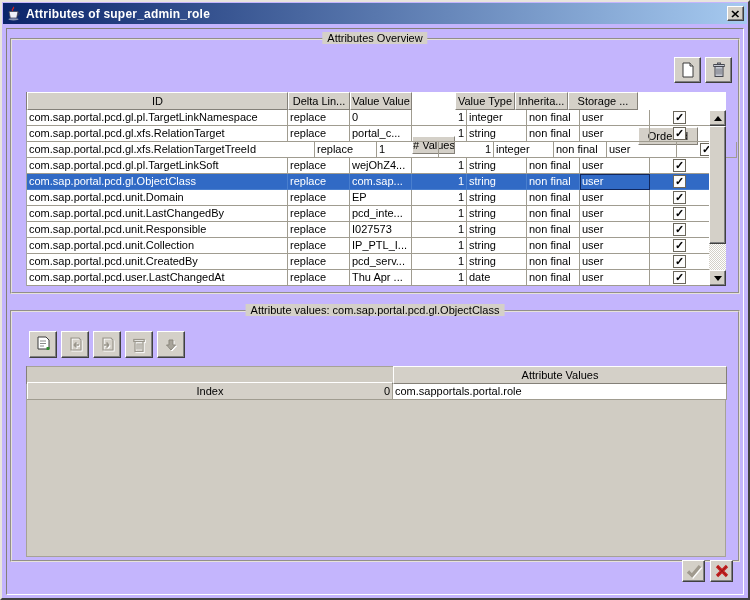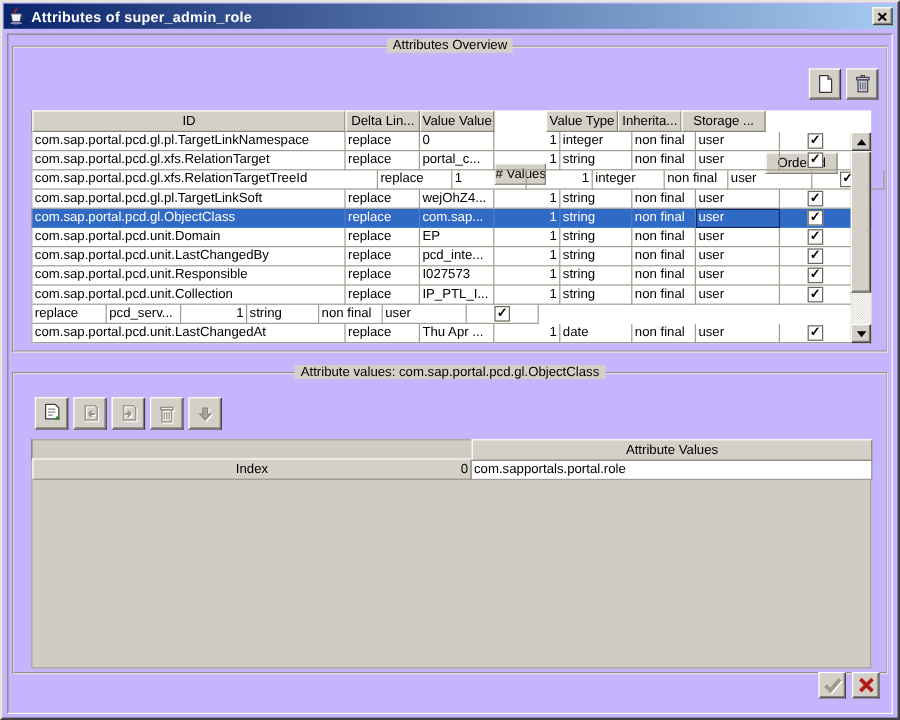--- a/index.html
+++ b/index.html
@@ -274,32 +274,33 @@
             <div class="tcell" style="width: 62px;">IP_PTL_I...</div>
             <div class="tcell r" style="width: 55px;">1</div>
             <div class="tcell" style="width: 60px;">string</div>
             <div class="tcell" style="width: 53px;">non final</div>
             <div class="tcell" style="width: 70px;">user</div>
             <div class="tcell cbc" style="width: 60px;">
               <div class="cb">✓</div>
             </div>
           </div>
           <div class="trow">
+            <div class="tcell" style="width: 261px;">com.sap.portal.pcd.unit.CreatedBy</div>
             <div class="tcell" style="width: 62px;">replace</div>
             <div class="tcell" style="width: 62px;">pcd_serv...</div>
             <div class="tcell r" style="width: 55px;">1</div>
             <div class="tcell" style="width: 60px;">string</div>
             <div class="tcell" style="width: 53px;">non final</div>
             <div class="tcell" style="width: 70px;">user</div>
             <div class="tcell cbc" style="width: 60px;">
               <div class="cb">✓</div>
             </div>
           </div>
           <div class="trow">
-            <div class="tcell" style="width: 261px;">com.sap.portal.pcd.unit.LastChangedAt</div>
+            <div class="tcell" style="width: 261px;">com.sap.portal.pcd.user.LastChangedAt</div>
             <div class="tcell" style="width: 62px;">replace</div>
             <div class="tcell" style="width: 62px;">Thu Apr ...</div>
             <div class="tcell r" style="width: 55px;">1</div>
             <div class="tcell" style="width: 60px;">date</div>
             <div class="tcell" style="width: 53px;">non final</div>
             <div class="tcell" style="width: 70px;">user</div>
             <div class="tcell cbc" style="width: 60px;">
               <div class="cb">✓</div>
             </div>
           </div>

